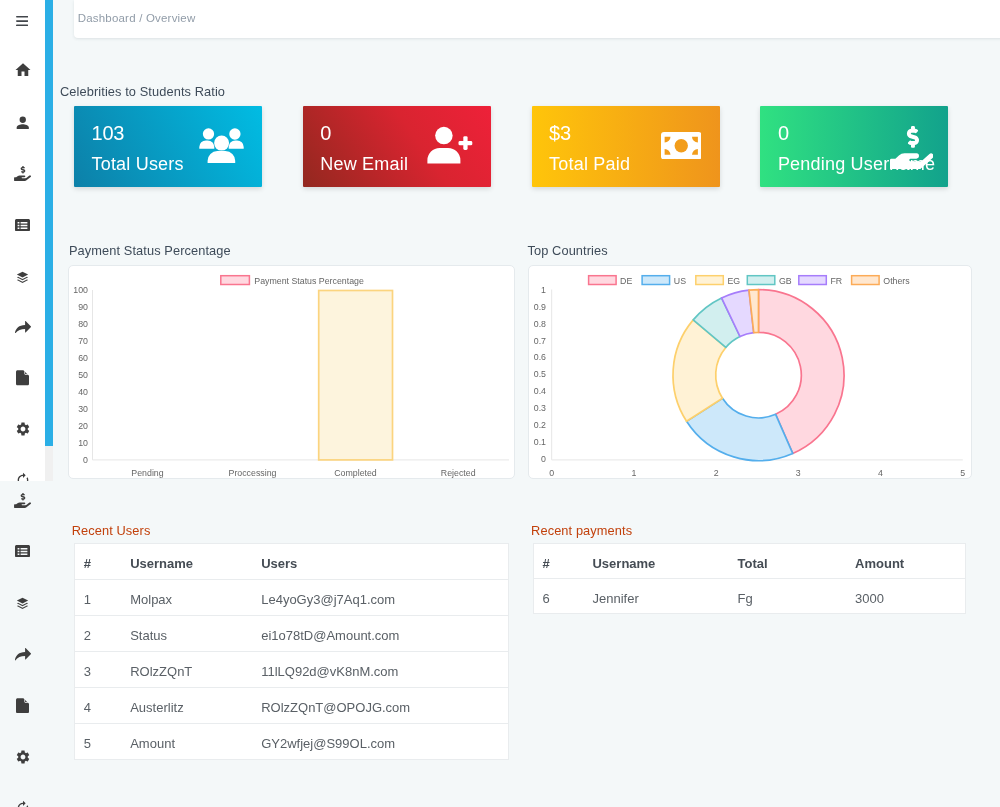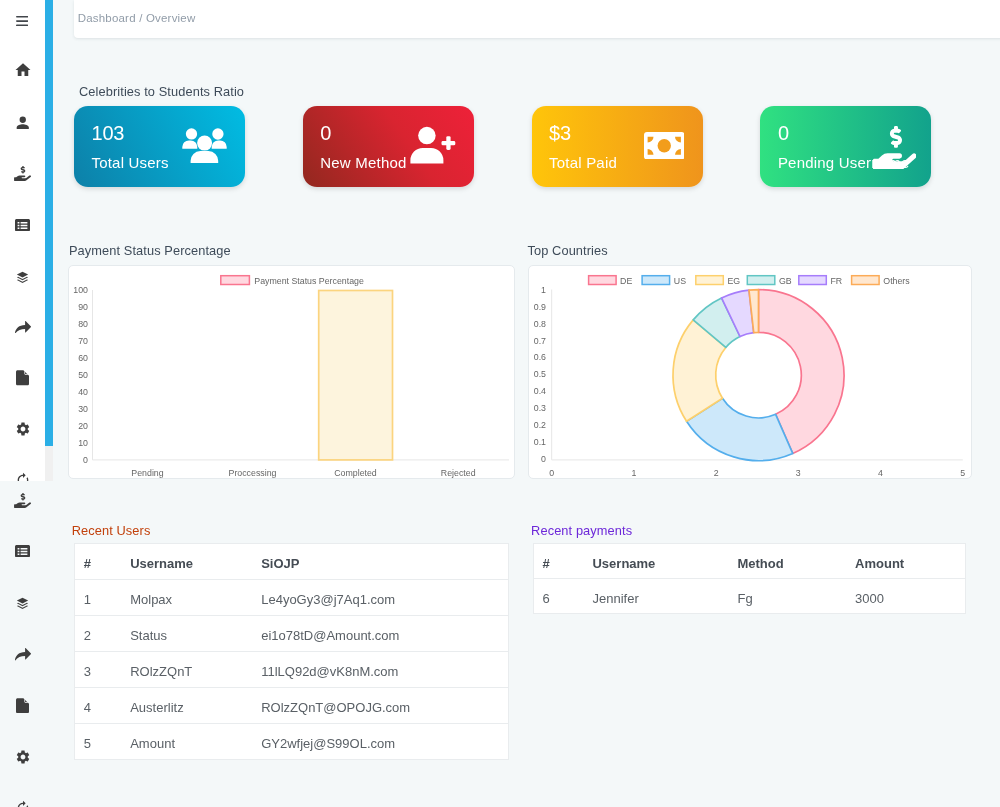--- a/index.html
+++ b/index.html
@@ -1,58 +1,58 @@
 <!DOCTYPE html>
 <html><head>
 <meta charset="utf-8">
 <style>
 *{margin:0;padding:0;box-sizing:border-box}
 html,body{width:1000px;height:807px;overflow:hidden;background:#f4f8f9;
 font-family:"Liberation Sans",sans-serif;position:relative}
 .abs{position:absolute}
 svg{display:block}
-.card{position:absolute;top:105.5px;width:171px;height:81px;border-radius:14px;
+.card{position:absolute;top:105.5px;width:188px;height:81px;border-radius:1px;
 box-shadow:0 2px 5px rgba(0,0,0,.13);color:#fff}
 .num{position:absolute;left:17.5px;top:17.9px;font-size:20px;line-height:1;letter-spacing:-0.2px}
-.lbl{position:absolute;left:17.5px;top:49px;font-size:15px;line-height:1;letter-spacing:0.2px}
+.lbl{position:absolute;left:17.5px;top:49px;font-size:18px;line-height:1;letter-spacing:0.2px}
 .cicon{position:absolute}
 .sect{position:absolute;font-size:12.8px;color:#3e4b59;line-height:1;letter-spacing:0.1px}
 .chartcard{position:absolute;top:264.5px;height:214px;background:#fff;
 border:1px solid #e5eaed;border-radius:5px}
 table{border-collapse:collapse;background:#fff;font-size:13px;color:#5a6066;
 border:1px solid #e9ecee}
 th{font-weight:bold;color:#454c54}
 th,td{border-bottom:1px solid #e9ecee;padding:4px 0 0 9px;text-align:left}
 .ctxt{font-size:8.8px;fill:#666;font-family:"Liberation Sans",sans-serif}
 </style>
 </head>
 <body>
 
 <div class="abs" style="left:74px;top:0;width:1000px;height:37.5px;background:#fff;
 border-radius:0 0 4px 4px;box-shadow:0 1px 3px rgba(60,70,80,.12)">
 <div class="abs" style="left:3.7px;top:12.8px;font-size:11.5px;line-height:1;color:#919ca8;letter-spacing:0.2px">Dashboard / Overview</div>
 </div>
 
-<div class="sect" style="left:79px;top:86.2px">Celebrities to Students Ratio</div>
+<div class="sect" style="left:60px;top:86.2px">Celebrities to Students Ratio</div>
 
 <div class="card" style="left:74px;background:linear-gradient(62deg,#0d80a8,#01bce3)">
   <div class="num">103</div>
     <div class="lbl">Total Users</div>
   <svg class="cicon" style="right:18.5px;top:22.8px" width="45" height="38" viewBox="0 0 45 38" fill="#fff">
       <circle cx="9.5" cy="5.9" r="5.65"></circle>
       <circle cx="35.9" cy="6" r="5.65"></circle>
       <path d="M0.3 20.7 V19 a6.6 6.6 0 0 1 6.6-6.6 h1.8 a6.6 6.6 0 0 1 6.6 6.6 v1.7 z"></path>
       <path d="M29.7 20.7 V19 a6.6 6.6 0 0 1 6.6-6.6 h1.8 a6.6 6.6 0 0 1 6.6 6.6 v1.7 z"></path>
       <circle cx="22.6" cy="15.1" r="7.5"></circle>
       <path d="M8.6 34.9 v-2.1 a9.7 9.7 0 0 1 9.7-9.7 h8.2 a9.7 9.7 0 0 1 9.7 9.7 v2.1 z"></path>
     </svg>
 </div>
 <div class="card" style="left:302.8px;background:linear-gradient(55deg,#92281f,#d92430 60%,#ee2139)">
   <div class="num">0</div>
-    <div class="lbl">New Method</div>
+    <div class="lbl">New Email</div>
   <svg class="cicon" style="right:17.4px;top:20.8px" width="46" height="38" viewBox="0 0 46 38" fill="#fff">
       <circle cx="16.9" cy="9.6" r="8.75"></circle>
       <path d="M0.4 37.5 v-3.2 a12.3 12.3 0 0 1 12.3-12.3 h8.4 a12.3 12.3 0 0 1 12.3 12.3 v3.2 z"></path>
       <rect x="36.3" y="10.2" width="4.3" height="13.8" rx="1.4"></rect>
       <rect x="31.5" y="15" width="13.8" height="4.3" rx="1.4"></rect>
     </svg>
 </div>
 <div class="card" style="left:531.6px;background:linear-gradient(90deg,#ffc50a,#ef941c)">
   <div class="num">$3</div>
     <div class="lbl">Total Paid</div>
@@ -143,32 +143,32 @@
   </g>
   <path d="M758.50 289.10 A85.5 85.5 0 0 1 792.73 452.95 L775.63 413.82 A42.8 42.8 0 0 0 758.50 331.80 Z" fill="#ffd8e0" stroke="#f9758f" stroke-width="1.7" stroke-linejoin="round"></path>
   <path d="M792.73 452.95 A85.5 85.5 0 0 1 686.55 420.79 L722.48 397.72 A42.8 42.8 0 0 0 775.63 413.82 Z" fill="#cde8fa" stroke="#54aeec" stroke-width="1.7" stroke-linejoin="round"></path>
   <path d="M686.55 420.79 A85.5 85.5 0 0 1 693.20 319.41 L725.81 346.97 A42.8 42.8 0 0 0 722.48 397.72 Z" fill="#fff2d5" stroke="#fdd06c" stroke-width="1.7" stroke-linejoin="round"></path>
   <path d="M693.20 319.41 A85.5 85.5 0 0 1 721.56 297.49 L740.01 336.00 A42.8 42.8 0 0 0 725.81 346.97 Z" fill="#d2efef" stroke="#61c6c4" stroke-width="1.7" stroke-linejoin="round"></path>
   <path d="M721.56 297.49 A85.5 85.5 0 0 1 748.97 289.63 L753.73 332.07 A42.8 42.8 0 0 0 740.01 336.00 Z" fill="#e5d9ff" stroke="#a67dfb" stroke-width="1.7" stroke-linejoin="round"></path>
   <path d="M748.97 289.63 A85.5 85.5 0 0 1 758.50 289.10 L758.50 331.80 A42.8 42.8 0 0 0 753.73 332.07 Z" fill="#ffe7cf" stroke="#fcab57" stroke-width="1.7" stroke-linejoin="round"></path>
 </svg>
 
 <div class="sect" style="left:71.7px;top:524.6px;color:#c2410c">Recent Users</div>
-<div class="sect" style="left:531.1px;top:524.6px;color:#6d28d9">Recent payments</div>
+<div class="sect" style="left:531.1px;top:524.6px;color:#c2410c">Recent payments</div>
 <table class="abs" style="left:73.7px;top:543px;width:435.3px">
   <colgroup>
       <col style="width:47px">
       <col style="width:131px">
       <col>
     </colgroup>
   <tbody>
       <tr style="height:36px">
         <th>#</th>
         <th>Username</th>
-        <th>SiOJP</th>
+        <th>Users</th>
       </tr>
   <tr style="height:36px">
         <td>1</td>
         <td>Molpax</td>
         <td>Le4yoGy3@j7Aq1.com</td>
       </tr>
   <tr style="height:36px">
         <td>2</td>
         <td>Status</td>
         <td>ei1o78tD@Amount.com</td>
@@ -194,21 +194,21 @@
   <colgroup>
       <col style="width:50.4px">
       <col style="width:145px">
       <col style="width:117.6px">
       <col>
     </colgroup>
   <tbody>
       <tr style="height:35px">
         <th>#</th>
         <th>Username</th>
-        <th>Method</th>
+        <th>Total</th>
         <th>Amount</th>
       </tr>
   <tr style="height:35px">
         <td>6</td>
         <td>Jennifer</td>
         <td>Fg</td>
         <td>3000</td>
       </tr>
 </tbody>
   </table>

